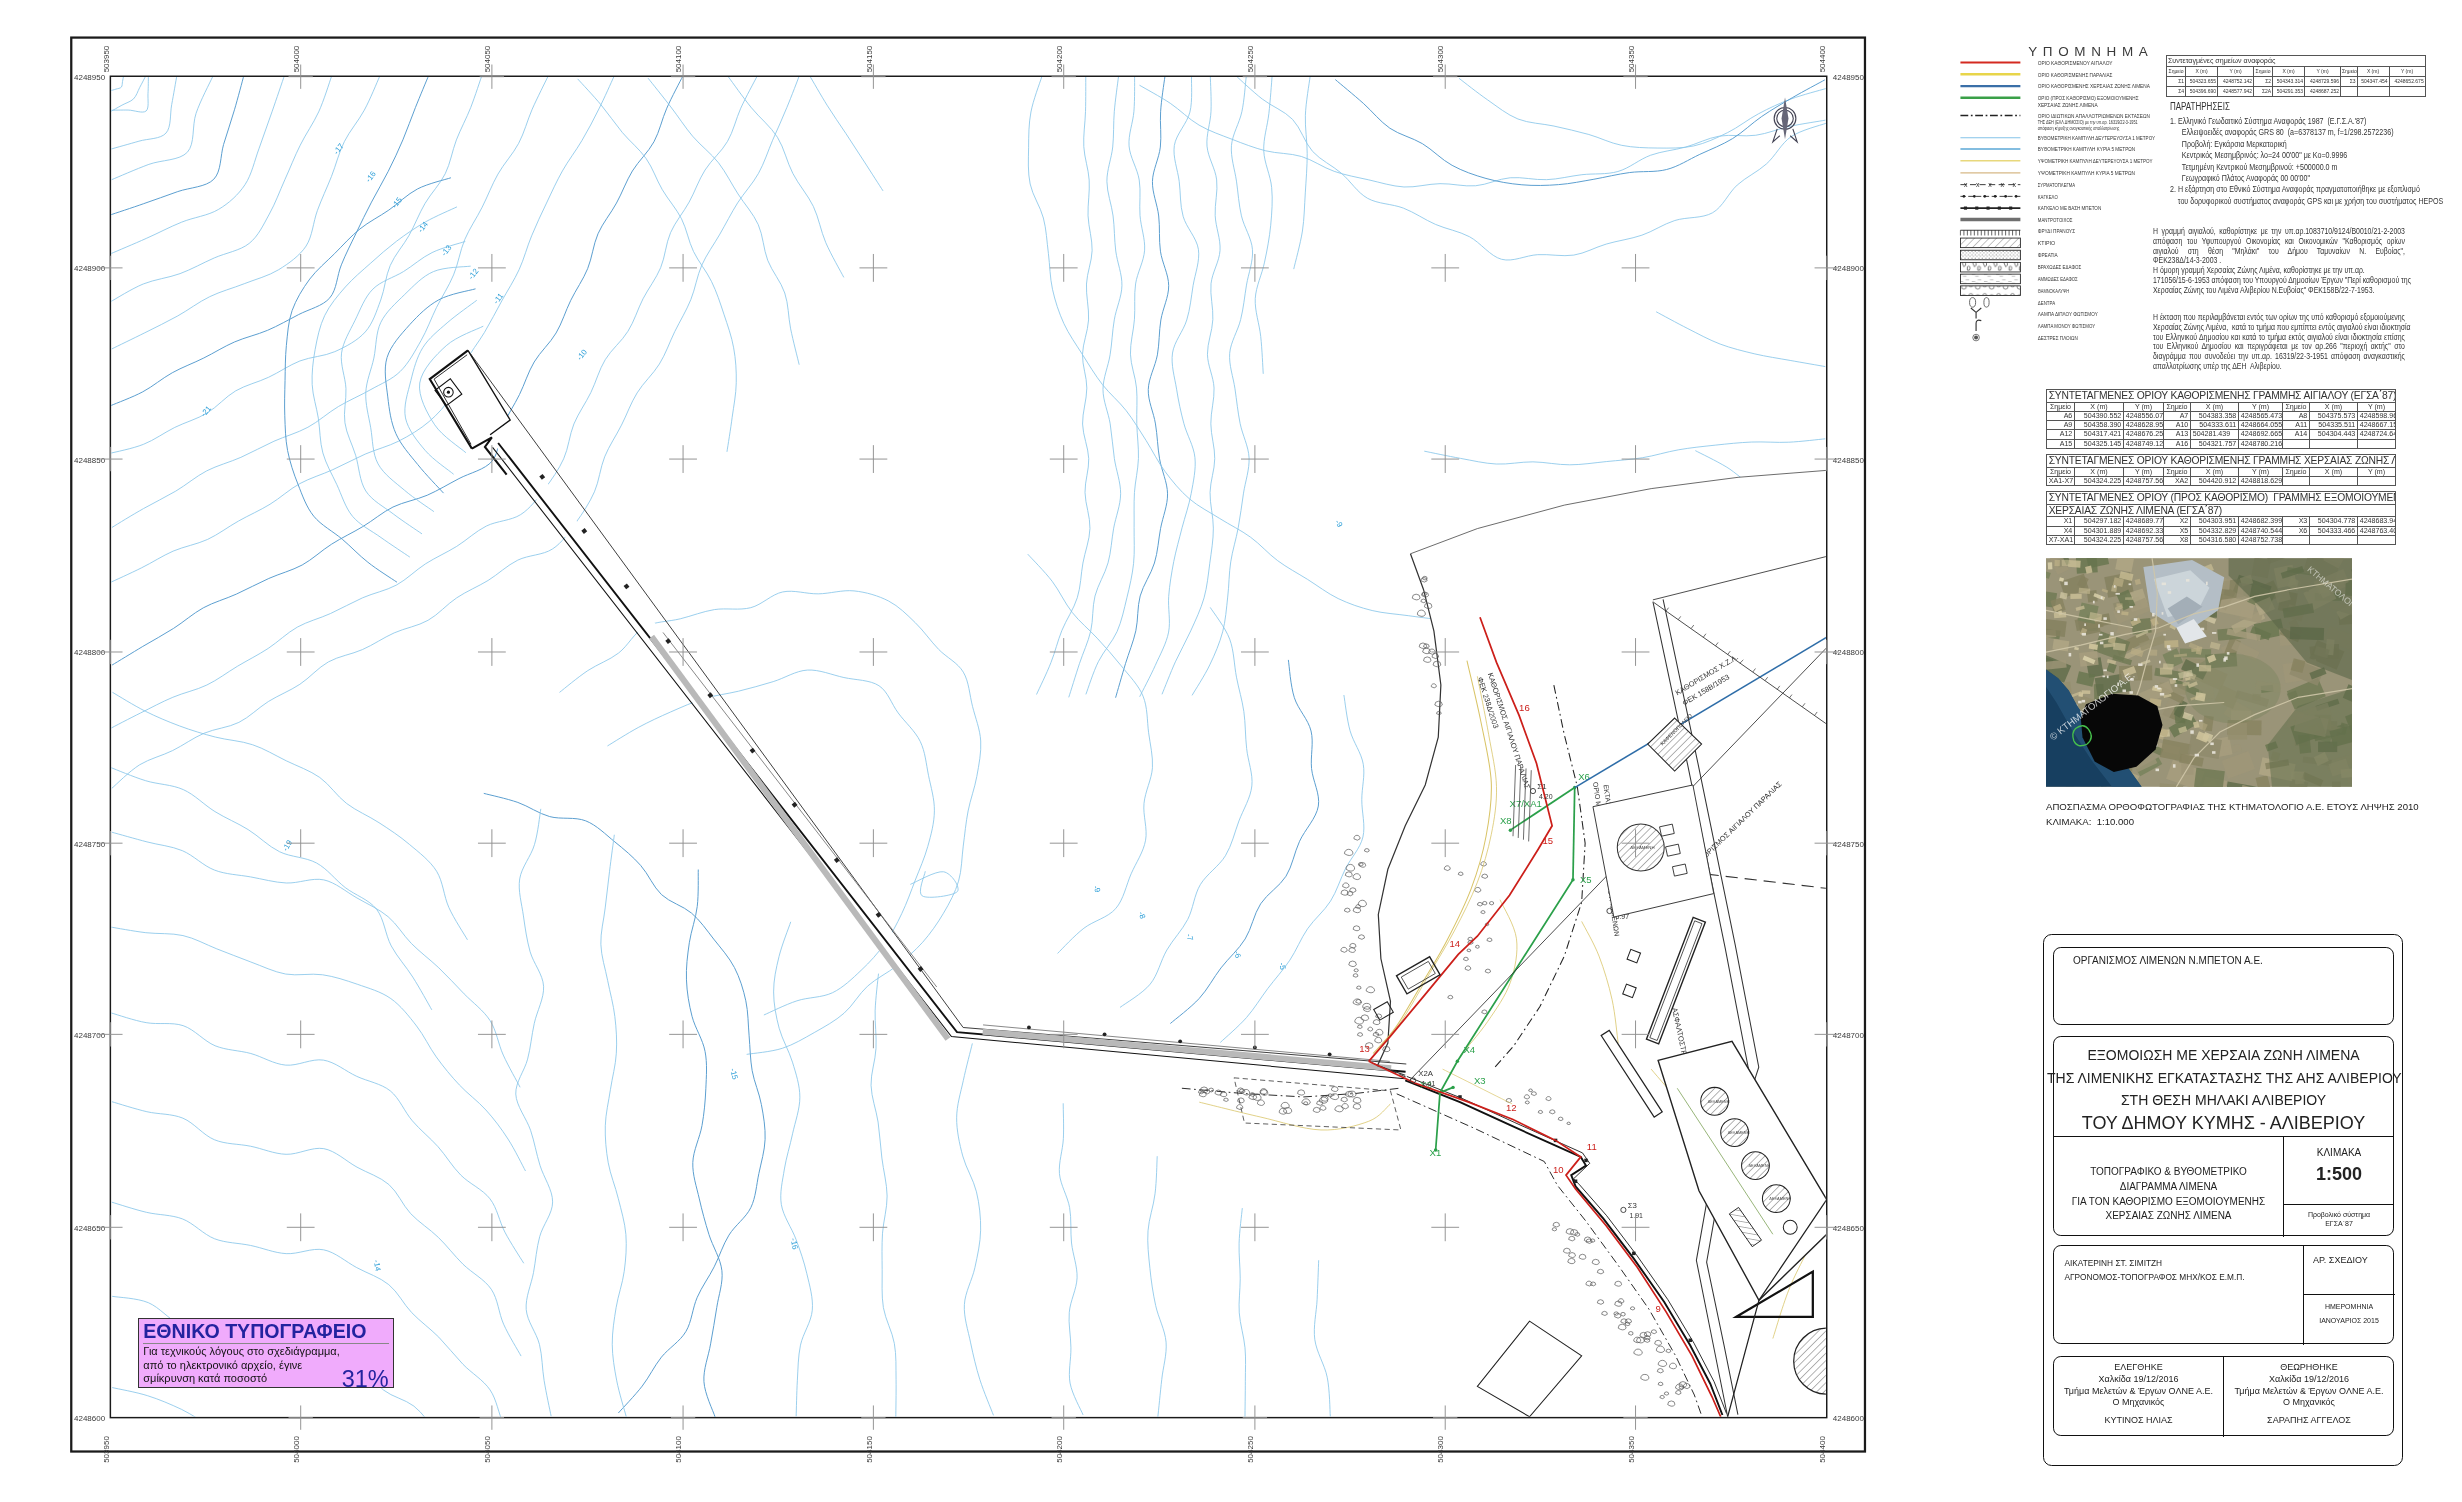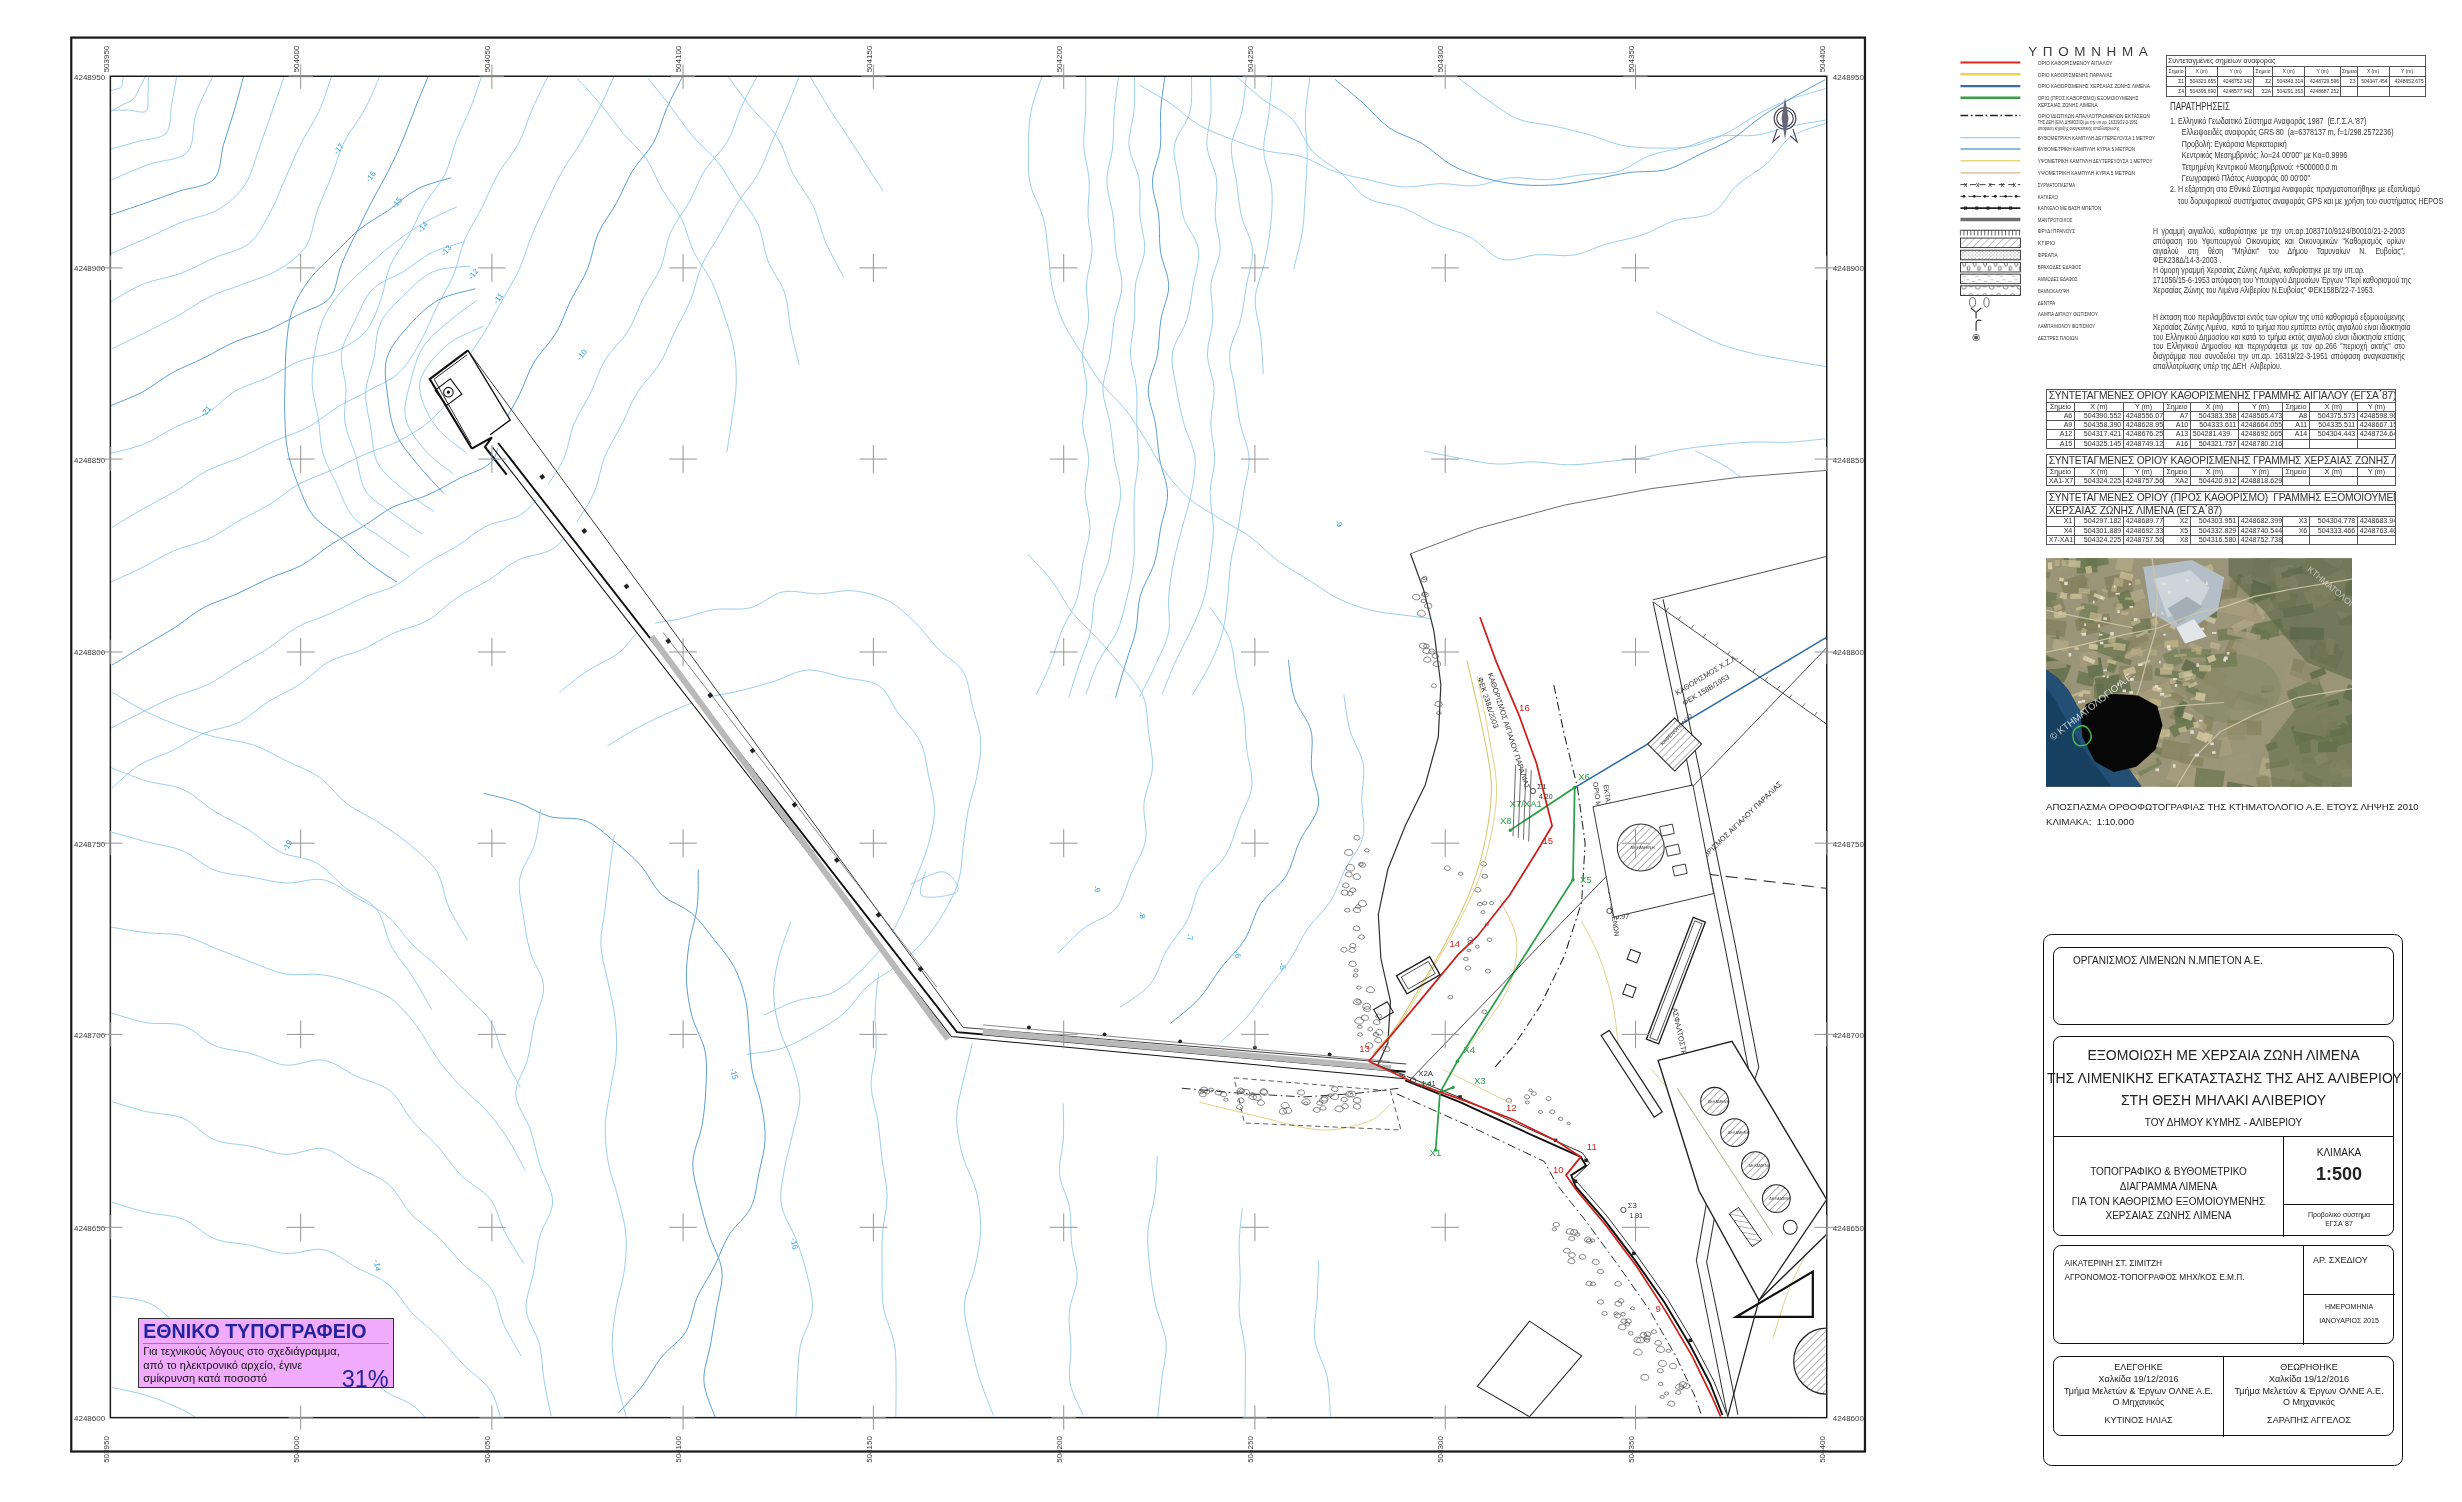--- a/index.html
+++ b/index.html
@@ -1421,21 +1421,21 @@
 ΑΠΟΣΠΑΣΜΑ ΟΡΘΟΦΩΤΟΓΡΑΦΙΑΣ ΤΗΣ ΚΤΗΜΑΤΟΛΟΓΙΟ Α.Ε. ΕΤΟΥΣ ΛΗΨΗΣ 2010<br>ΚΛΙΜΑΚΑ:&nbsp; 1:10.000
 </div>
 
 <div class="abs" style="left:2043px;top:934px;width:360px;height:532px;border:1.7px solid #111;border-radius:8.7px;"></div>
 <div class="abs" style="left:2053px;top:947px;width:341px;height:78px;border:1.4px solid #111;border-radius:7.8px;padding:7px 0 0 19px;font-size:10px;color:#222;">ΟΡΓΑΝΙΣΜΟΣ ΛΙΜΕΝΩΝ Ν.ΜΠΕΤΟΝ Α.Ε.</div>
 <div class="abs" style="left:2053px;top:1036px;width:341px;height:200px;border:1.4px solid #111;border-radius:7.8px;">
  <div style="height:99px;text-align:center;color:#222;padding-top:7px;">
   <div style="font-size:14px;line-height:22.6px;white-space:nowrap;">ΕΞΟΜΟΙΩΣΗ ΜΕ ΧΕΡΣΑΙΑ ΖΩΝΗ ΛΙΜΕΝΑ</div>
   <div style="font-size:14px;line-height:22.6px;white-space:nowrap;margin-left:-7px;">ΤΗΣ ΛΙΜΕΝΙΚΗΣ ΕΓΚΑΤΑΣΤΑΣΗΣ ΤΗΣ ΑΗΣ ΑΛΙΒΕΡΙΟΥ</div>
   <div style="font-size:14px;line-height:22.6px;white-space:nowrap;">ΣΤΗ ΘΕΣΗ ΜΗΛΑΚΙ ΑΛΙΒΕΡΙΟΥ</div>
-  <div style="font-size:10px;line-height:22.6px;white-space:nowrap;">ΤΟΥ ΔΗΜΟΥ ΚΥΜΗΣ - ΑΛΙΒΕΡΙΟΥ</div>
+  <div style="font-size:18px;line-height:22.6px;white-space:nowrap;">ΤΟΥ ΔΗΜΟΥ ΚΥΜΗΣ - ΑΛΙΒΕΡΙΟΥ</div>
  </div>
  <div style="position:absolute;left:0;top:99px;width:229px;height:101px;border-top:1.2px solid #111;text-align:center;color:#222;padding-top:28px;">
   <div style="font-size:10px;line-height:14.8px;">ΤΟΠΟΓΡΑΦΙΚΟ &amp; ΒΥΘΟΜΕΤΡΙΚΟ</div>
   <div style="font-size:10px;line-height:14.8px;">ΔΙΑΓΡΑΜΜΑ ΛΙΜΕΝΑ</div>
   <div style="font-size:10px;line-height:14.8px;">ΓΙΑ ΤΟΝ ΚΑΘΟΡΙΣΜΟ ΕΞΟΜΟΙΟΥΜΕΝΗΣ</div>
   <div style="font-size:10px;line-height:14.8px;">ΧΕΡΣΑΙΑΣ ΖΩΝΗΣ ΛΙΜΕΝΑ</div>
  </div>
  <div style="position:absolute;left:229px;top:99px;width:111px;height:68px;border-top:1.2px solid #111;border-left:1.2px solid #111;text-align:center;color:#222;">
   <div style="font-size:10px;margin-top:10.4px;">ΚΛΙΜΑΚΑ</div>
   <div style="font-size:18px;font-weight:bold;margin-top:5.2px;">1:500</div>

